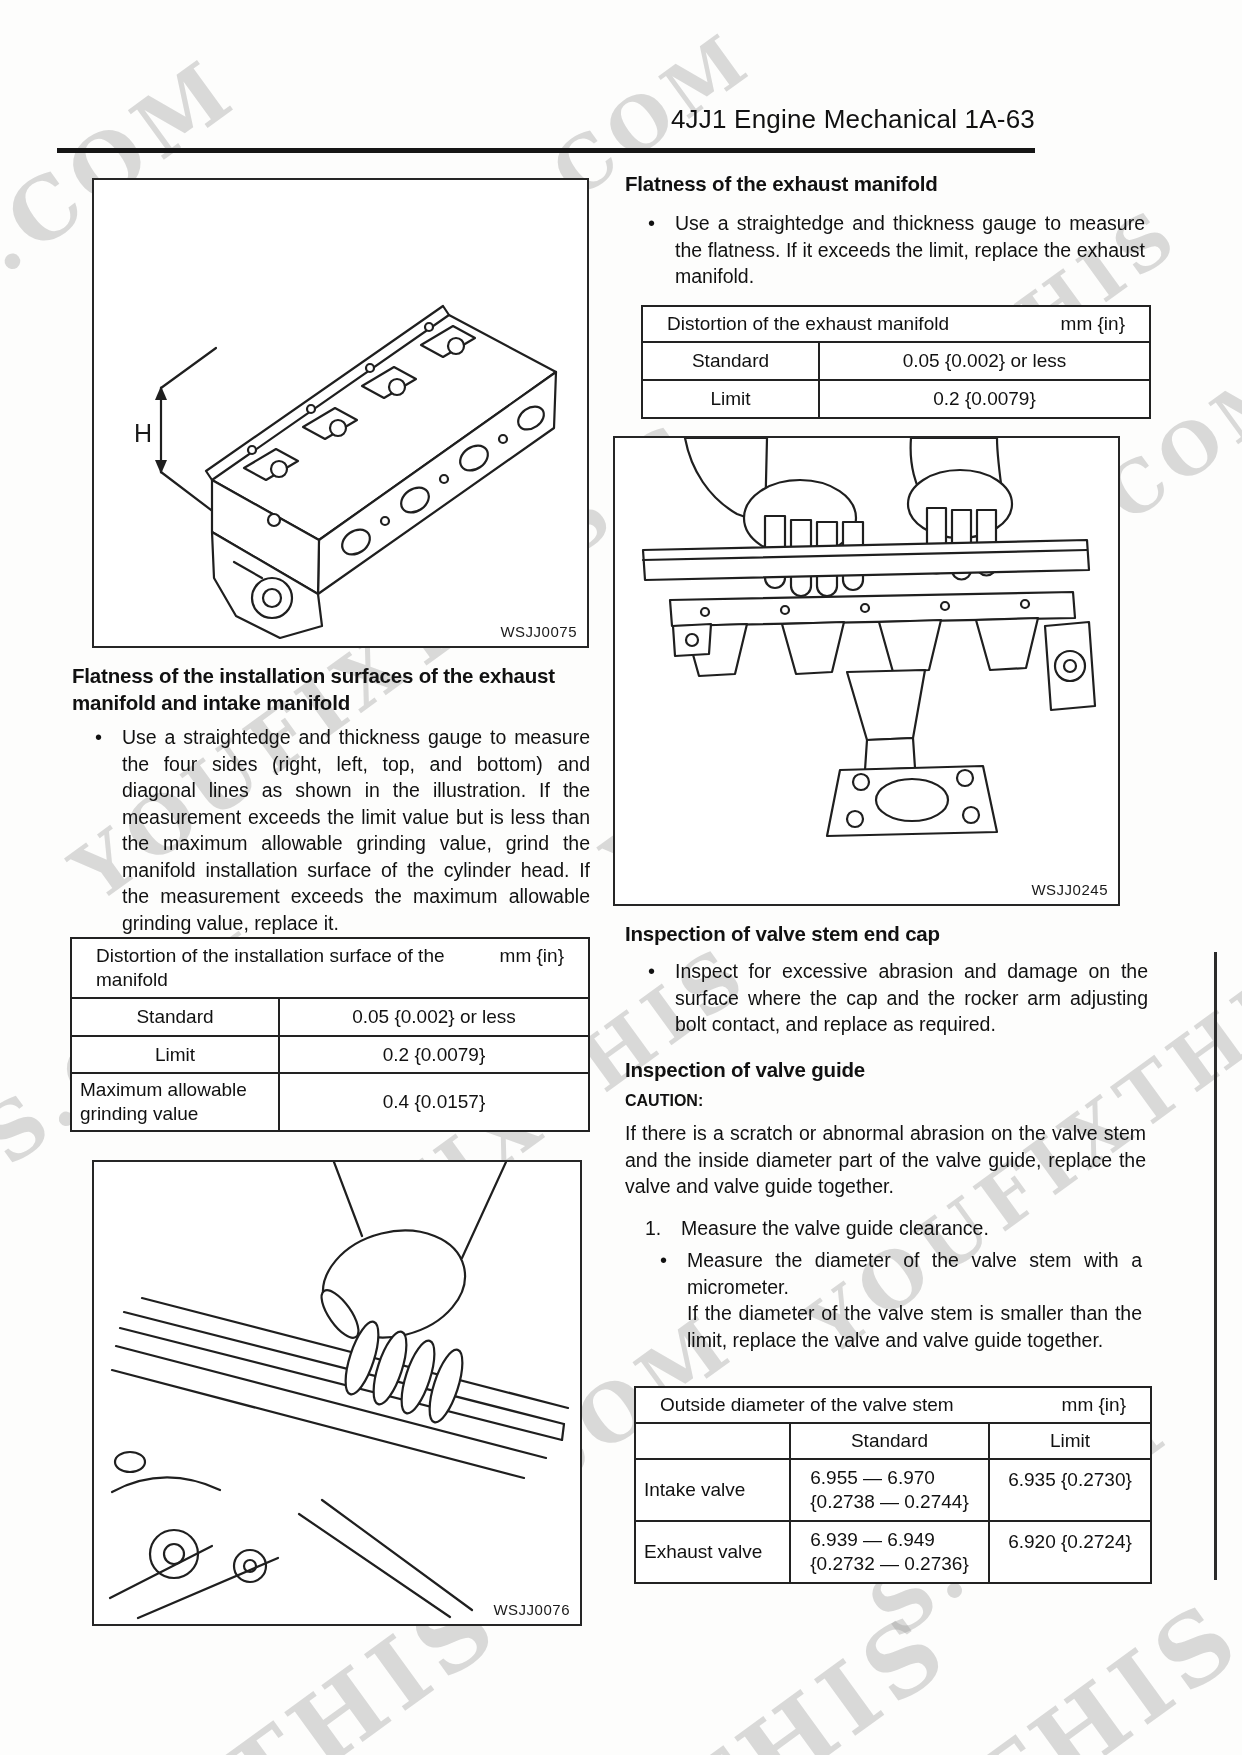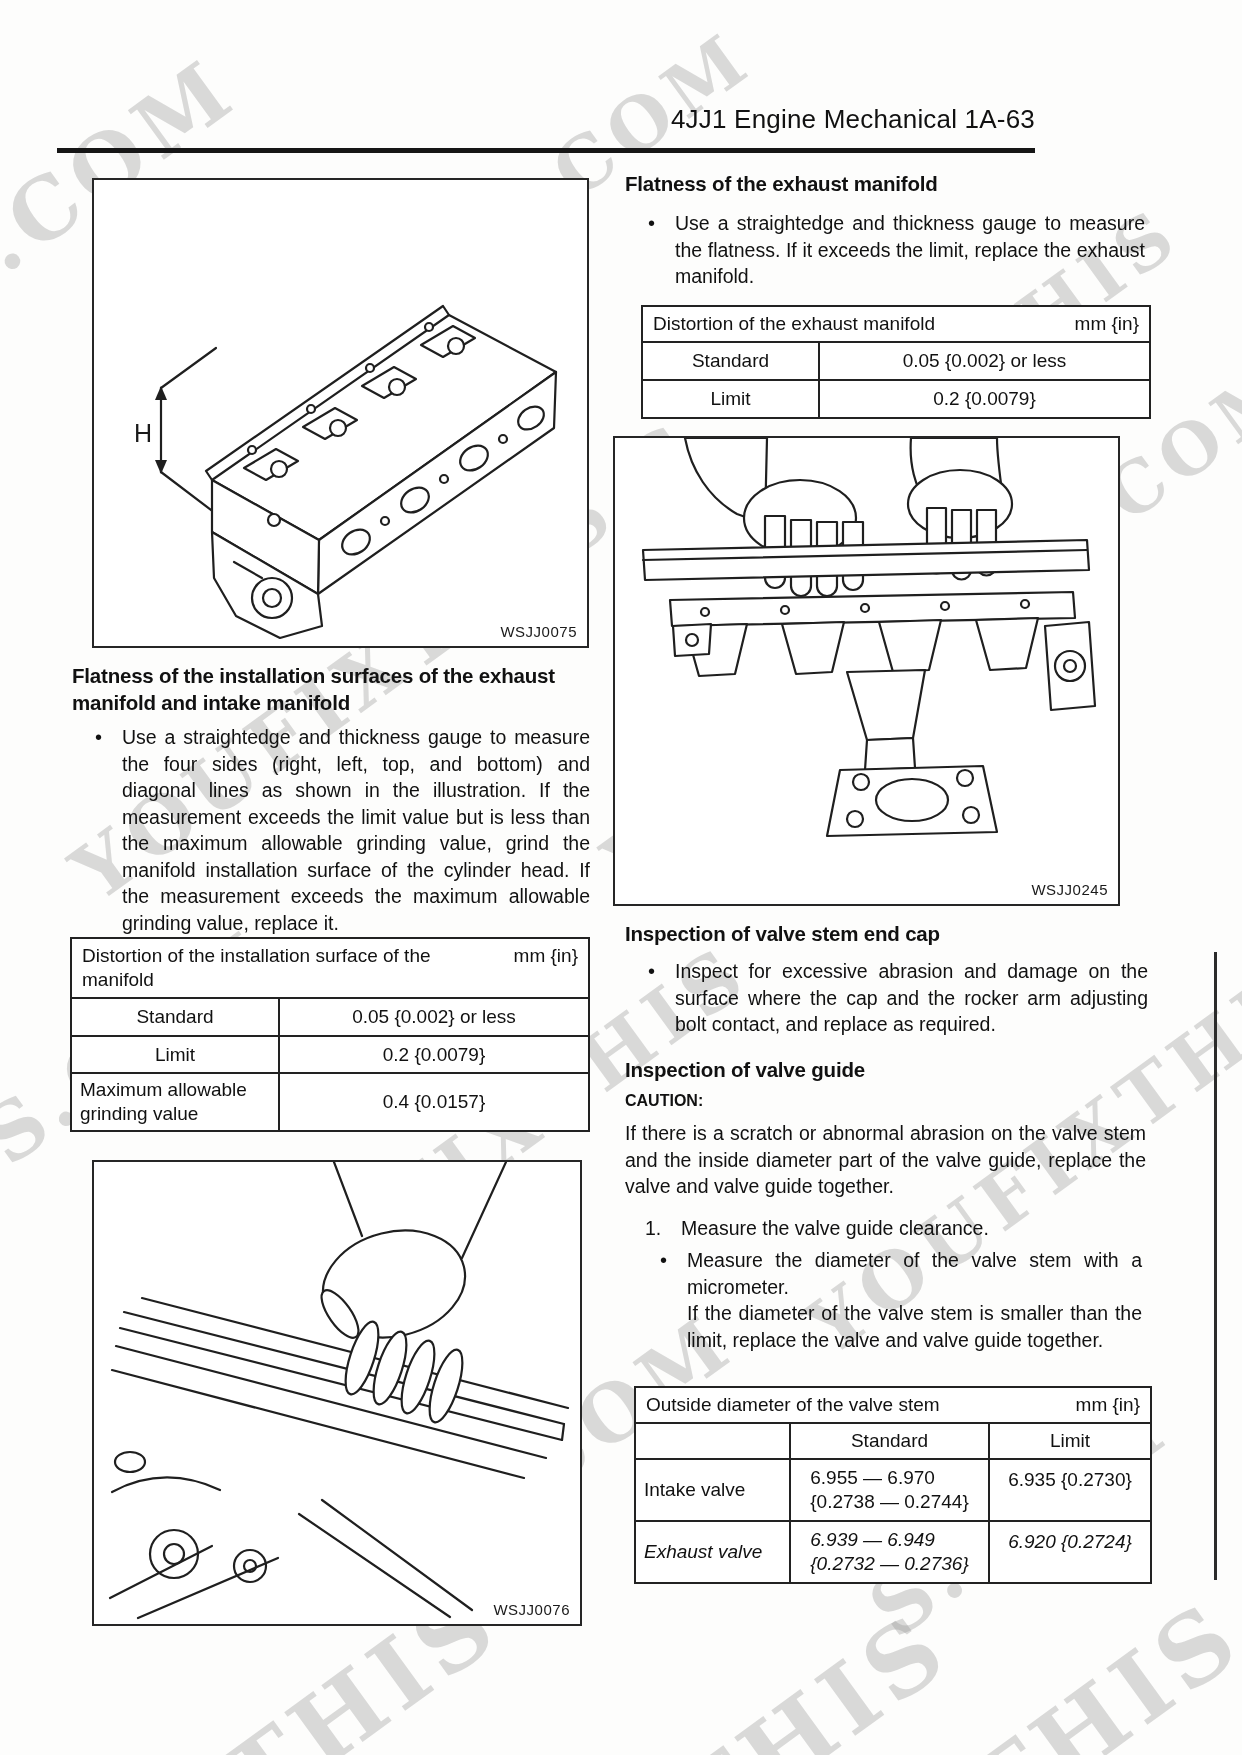--- a/index.html
+++ b/index.html
@@ -29,21 +29,21 @@
   .bullet .btxt { font-size:19.5px; line-height:26.5px; text-align:justify; }
   .bullet .btxt p { margin:0; }
   .step { display:flex; }
   .step .num { flex:none; width:36px; font-size:19.5px; line-height:27px; }
   .step .stext { font-size:19.5px; line-height:27px; }
   .caution-lab { font-weight:bold; font-size:16px; }
   .caution-txt { font-weight:normal; font-size:19.5px; line-height:26.5px; text-align:justify; }
   
   .spec-table { position:absolute; border:2px solid #222; background:#fff; font-size:19px; z-index:3; }
   .spec-head { display:flex; justify-content:space-between; align-items:flex-start;
-    border-bottom:2px solid #222; padding:5px 10px; line-height:24px; }
+    border-bottom:2px solid #222; padding:5px 24px; line-height:24px; }
   .spec-head .t-title { max-width:390px; }
   .spec-head .t-unit { flex:none; padding-left:8px; }
   .spec-row { display:grid; border-bottom:2px solid #222; }
   .spec-row.last { border-bottom:none; }
   .cell { display:flex; align-items:center; justify-content:center; text-align:left;
     padding:4px 8px; border-left:2px solid #222; white-space:pre-line; line-height:24px; }
   .cell:first-child { border-left:none; }
   .cell.left-align { justify-content:flex-start; text-align:left; }
   .t1 .spec-row { grid-template-columns:206px 1fr; }
   .t2 .spec-row { grid-template-columns:175px 1fr; }
@@ -285,21 +285,21 @@
       <div class="cell"></div>
       <div class="cell">Standard</div>
       <div class="cell">Limit</div>
     </div>
     <div class="spec-row" style="min-height:60px;">
       <div class="cell left-align">Intake valve</div>
       <div class="cell">6.955 — 6.970
 {0.2738 — 0.2744}</div>
       <div class="cell" style="align-items:flex-start;padding-top:8px;">6.935 {0.2730}</div>
     </div>
-    <div class="spec-row last" style="min-height:60px;font-style:italic;">
+    <div class="spec-row last" style="min-height:60px;">
       <div class="cell left-align">Exhaust valve</div>
       <div class="cell">6.939 — 6.949
 {0.2732 — 0.2736}</div>
       <div class="cell" style="align-items:flex-start;padding-top:8px;">6.920 {0.2724}</div>
     </div>
   </div>
 
   <div class="scanline" style="left:1214px;top:952px;width:3px;height:628px;"></div>
 
 </div>

